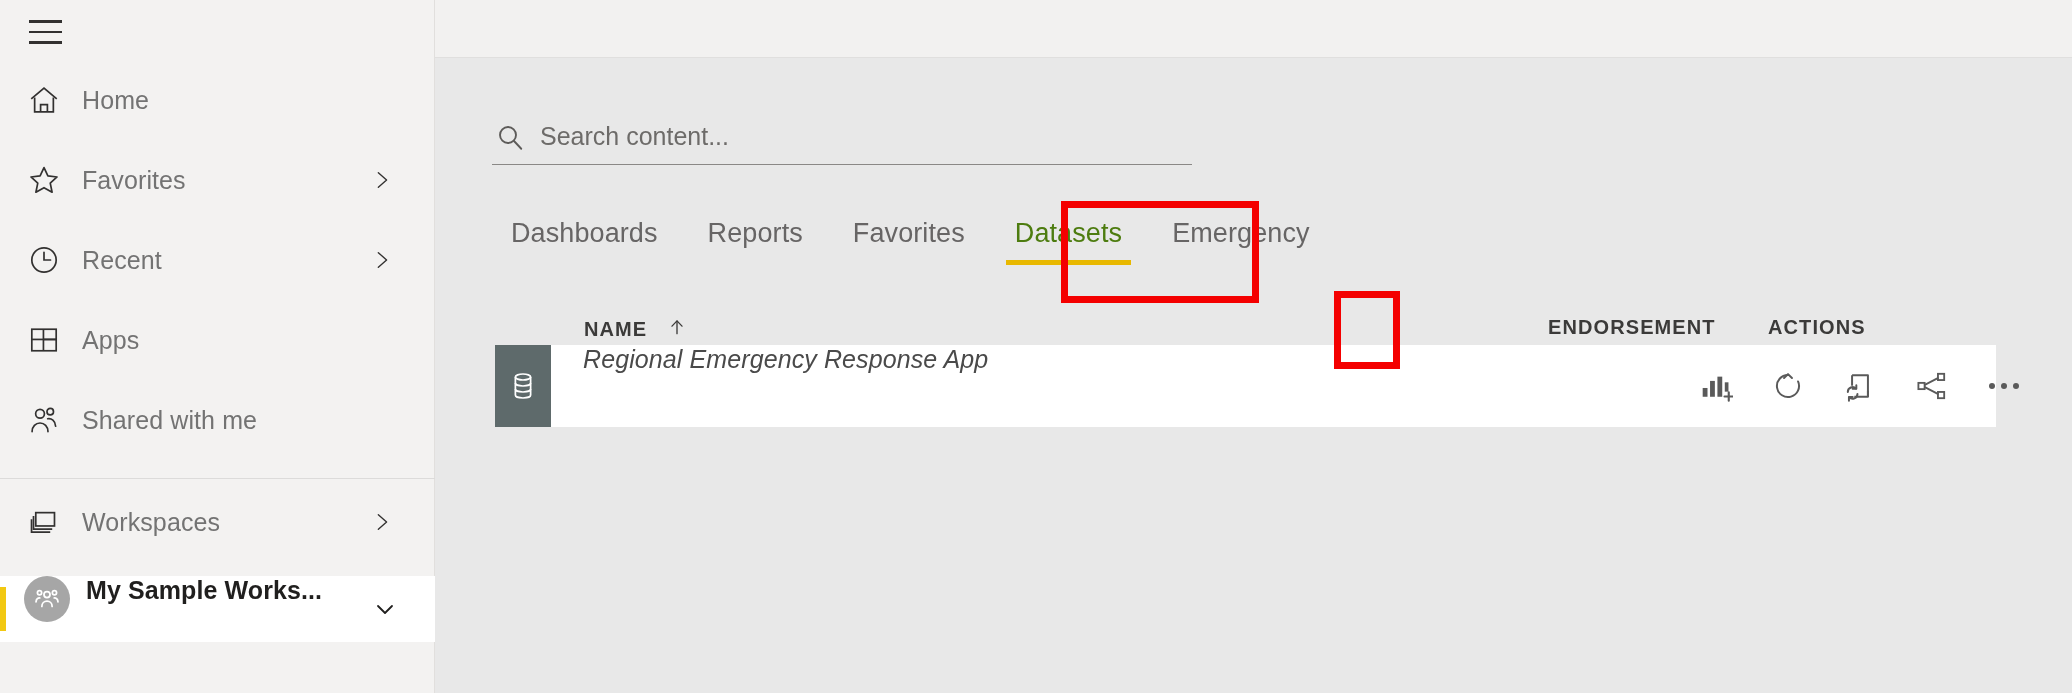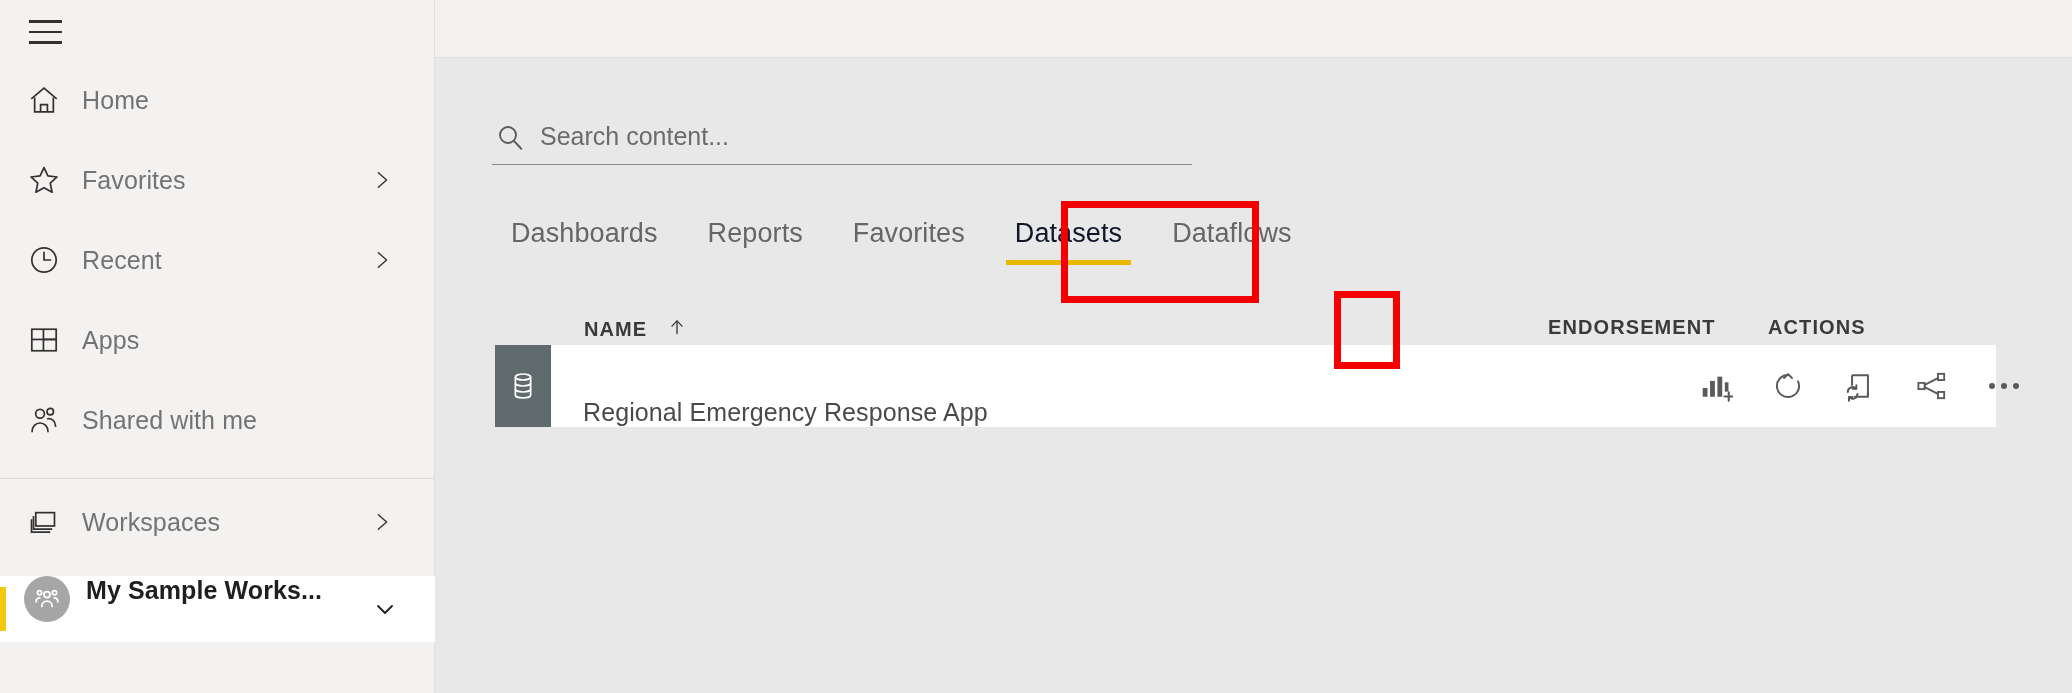--- a/index.html
+++ b/index.html
@@ -228,21 +228,21 @@
     display: flex;
     align-items: center;
     padding: 0 25px;
     font-size: 27px;
     color: #676565;
     cursor: pointer;
     white-space: nowrap;
     letter-spacing: 0.1px;
   }
   .tab.active {
-    color: #0f172a;
+    color: #4d7c0f;
     justify-content: center;
   }
   .tab.active .tab-underline {
     position: absolute;
     left: 16px;
     right: 16px;
     bottom: 3px;
     height: 5px;
     background: #e8b800;
   }
@@ -291,21 +291,22 @@
   }
 
   
   .row {
     position: absolute;
     left: 59px; top: 287px;
     width: 1501px;
     height: 82px;
     background: #ffffff;
     display: flex;
-    align-items: flex-end;
+    align-items: flex-start;
+    font-style: italic;
   }
   .row-tile {
     width: 56px;
     height: 82px;
     flex: 0 0 56px;
     background: #5e6a6b;
     display: flex;
     align-items: center;
     justify-content: center;
   }
@@ -503,21 +504,21 @@
         <span>Reports</span>
       </div>
       <div class="tab">
         <span>Favorites</span>
       </div>
       <div class="tab active">
         <span>Datasets</span>
         <span class="tab-underline"></span>
       </div>
       <div class="tab">
-        <span>Dataflows</span>
+        <span>Emergency</span>
       </div>
     </div>
 
     <div class="table-head">
       <div class="col-name">
         <span class="col-head-text">NAME</span>
         <span>
           <svg width="20" height="22" viewBox="0 0 24 24" fill="none" stroke="#3b3a39" stroke-width="1.6" stroke-linecap="round" stroke-linejoin="round">
             <path d="M12 20V5"></path>
             <polyline points="6,11 12,4.6 18,11"></polyline>

